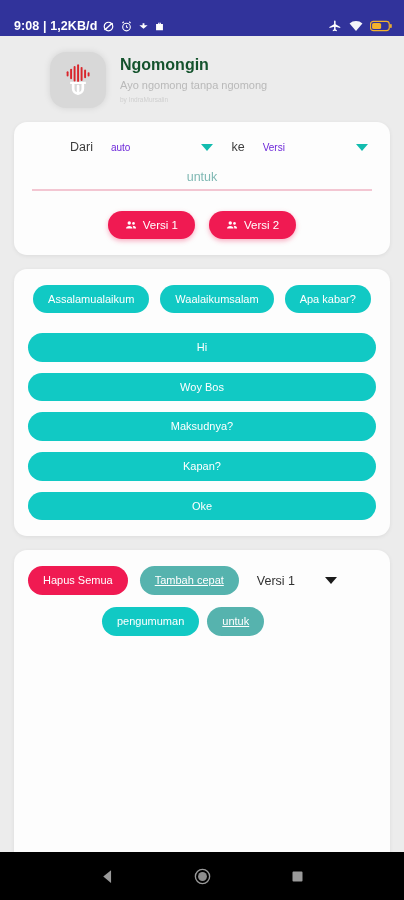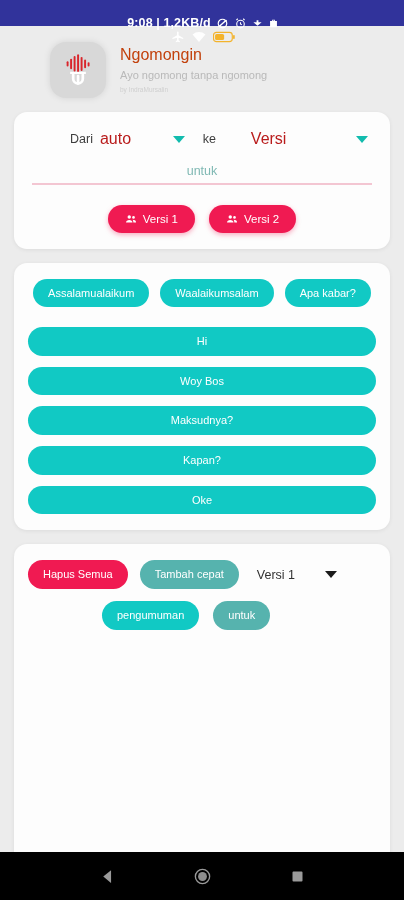--- a/index.html
+++ b/index.html
@@ -6,28 +6,27 @@
   html, body { width:404px; height:900px; }
   body {
     font-family: "Liberation Sans", sans-serif;
     background:#ececec;
     overflow:hidden;
     position:relative;
   }
 
   
   .statusbar {
-    height:26px;
+    height:36px;
     background:#31339b;
     display:flex;
     align-items:center;
     justify-content:space-between;
     padding:16px 12px 0 14px;
     color:#fff;
-    flex-direction:column;
   }
   .sb-left { display:flex; align-items:center; gap:5px; }
   .sb-clock { font-size:12.5px; font-weight:bold; letter-spacing:.1px; white-space:nowrap; }
   .sb-right { display:flex; align-items:center; gap:7px; }
   .sb-ico { display:inline-flex; align-items:center; justify-content:center; }
   .sb-ico svg { display:block; }
 
   
   .app-header {
     display:flex;
@@ -41,23 +40,23 @@
     border-radius:16px;
     background:#d8d8d8;
     display:flex; align-items:center; justify-content:center;
     flex-direction:column;
     position:relative;
     box-shadow:0 0 7px rgba(0,0,0,.10);
     flex:0 0 auto;
   }
   .titles { display:flex; flex-direction:column; justify-content:center; }
   .app-name {
-    color:#c2410c;
+    color:#14532d;
     font-size:16px;
-    font-weight:normal;
+    font-weight:bold;
     line-height:1.25;
   }
   .app-tag {
     color:#b9b9b9;
     font-size:11px;
     line-height:1.5;
     margin-top:2px;
   }
   .app-by {
     color:#cfcfcf;
@@ -74,23 +73,23 @@
     box-shadow:0 1px 4px rgba(0,0,0,.07);
   }
   #card-translate { padding:18px 16px 16px 16px; }
   #card-quick     { padding:16px 14px 16px 14px; }
   #card-queue     { padding:16px 14px 16px 14px; height:452px; }
 
   
   .lang-row { display:flex; align-items:center; gap:0; }
   .lang-group { display:flex; align-items:center; }
   .lang-group.left  { flex:1 1 auto; padding-left:40px; }
-  .lang-group.right { flex:1 1 auto; padding-left:12px;gap:28px; }
-  .lang-label { color:#3d3d3d; font-size:12.5px; margin-right:7px; }
-  .lang-value { color:#b91c1c; font-size:16px; }
+  .lang-group.right { flex:1 1 auto; padding-left:12px; }
+  .lang-label { color:#3d3d3d; font-size:12.5px; margin-right:18px; }
+  .lang-value { color:#6d28d9; font-size:10px; }
   .caret {
     width:0; height:0;
     border-left:6px solid transparent;
     border-right:6px solid transparent;
     border-top:7px solid #12bcae;
     margin-left:auto;
     margin-right:6px;
   }
 
   
@@ -128,34 +127,34 @@
     border-radius:16px;
     padding:8px 15px;
     font-size:11px;
     color:#ffffff;
     white-space:nowrap;
     cursor:pointer;
     border:none;
     line-height:1.15;
   }
   .chip.teal  { background:#11c9c4; }
-  .chip.dim   { background:#56b3ae; }
+  .chip.dim   { background:#56b3ae;text-decoration:underline; }
   .chip.pink  { background:#f01a52; }
 
   
   .queue-head { display:flex; align-items:center; gap:12px; }
   .sel-wrap { display:flex; align-items:center; gap:30px; margin-left:6px; }
   .sel-value { color:#323232; font-size:12.5px; }
   .caret-dark {
     width:0; height:0;
     border-left:6px solid transparent;
     border-right:6px solid transparent;
     border-top:7px solid #1b1b1b;
   }
-  .queue-chips { display:flex; gap:14px; margin-top:12px; padding-left:74px; }
+  .queue-chips { display:flex; gap:8px; margin-top:12px; padding-left:74px; }
 
   
   .navbar {
     position:absolute;
     left:0; bottom:0;
     width:404px; height:48px;
     background:#000;
     display:flex;
     align-items:center;
     justify-content:space-around;

